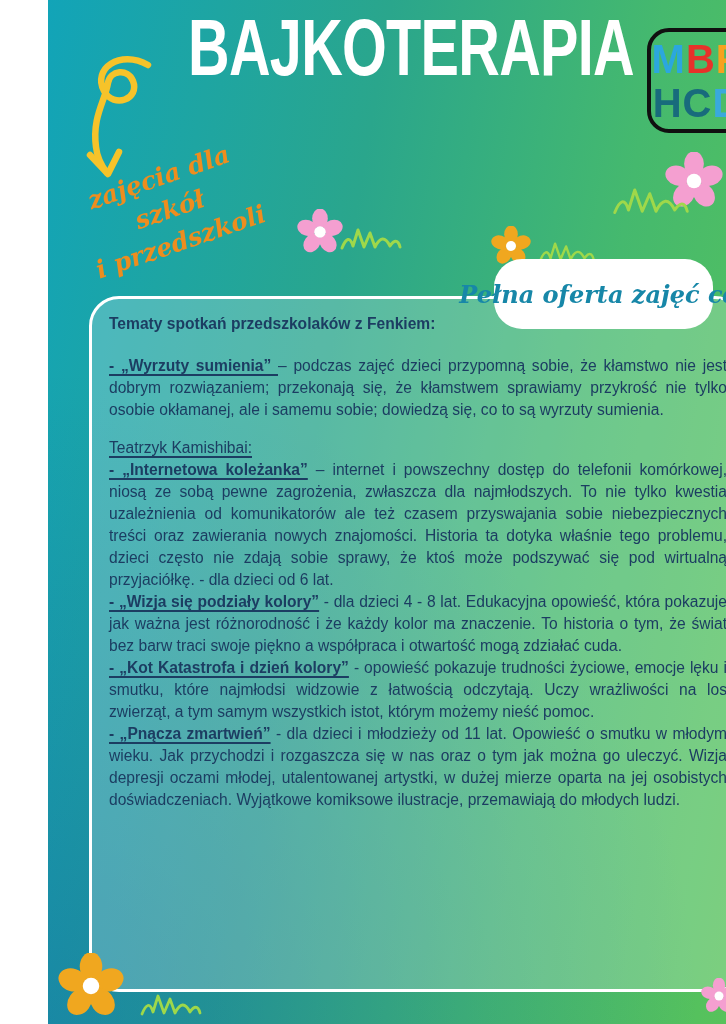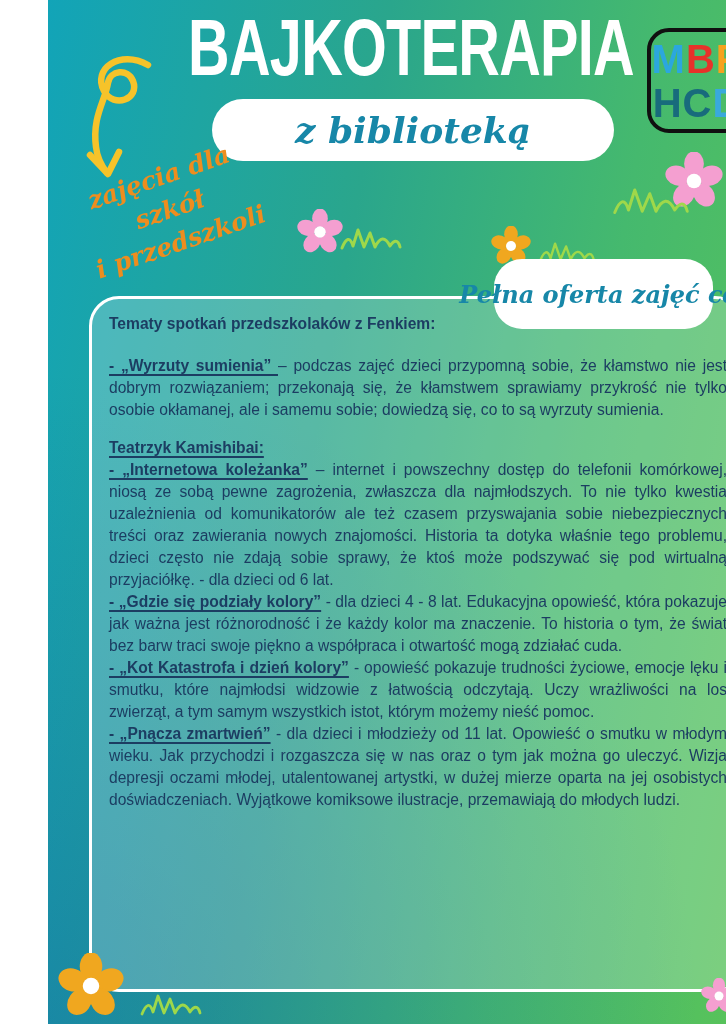--- a/index.html
+++ b/index.html
@@ -59,43 +59,40 @@
     background:rgba(255,255,255,0.22);
     border:3px solid #ffffff;border-radius:30px;
     padding:14px 15px 6px 17px;
     z-index:2;
     color:#1c3d62;
     font-size:15.6px;line-height:22px;
     text-align:justify;
   }
   .panel p{margin:0;}
   .panel .h1{font-weight:bold;margin-bottom:20px;}
-  .panel .h2{font-weight:bold;margin-top:16px;text-decoration:underline;text-decoration-thickness:2px;text-underline-offset:3px;}
+  .panel .h2{font-weight:normal;margin-top:16px;text-decoration:underline;text-decoration-thickness:2px;text-underline-offset:3px;}
   .lead{font-weight:bold;text-decoration:underline;text-decoration-thickness:2px;text-underline-offset:3px;}
   
   .deco{z-index:1;}
   .deco-top{z-index:4;}
   svg{display:block;}
 </style>
 </head>
 <body>
 
 <div class="poster">
 
   <svg class="abs deco" style="left:30px;top:55px" width="82" height="135" viewBox="0 0 82 135">
     <g fill="none" stroke="#f6c32a" stroke-width="6.5" stroke-linecap="round" stroke-linejoin="round">
       <path d="M70,10 C42,-6 14,14 26,36 C36,54 62,44 55,26 C50,13 32,15 30,28 C27,46 14,62 18,92 C19,102 23,110 29,118"></path>
       <path d="M12,100 L30,119 L41,97"></path>
     </g>
   </svg>
 
   <div class="abs title">BAJKOTERAPIA</div>
-  <div class="abs subtitle-pill">
-    <span class="script">z biblioteką</span>
-  </div>
 
   <div class="abs logo-box">
     <div class="logo-row">
       <span class="lg-blue">M</span>
       <span class="lg-red">B</span>
       <span class="lg-orange">P</span>
     </div>
     <div class="logo-row">
       <span class="lg-teal">H</span>
       <span class="lg-teal">C</span>
@@ -158,21 +155,21 @@
   </div>
 
   <section class="abs panel">
     <p class="h1">Tematy spotkań przedszkolaków z Fenkiem:</p>
 
     <p class="item"><span class="lead">- „Wyrzuty sumienia” </span><span>– podczas zajęć dzieci przypomną sobie, że kłamstwo nie jest dobrym rozwiązaniem; przekonają się, że kłamstwem sprawiamy przykrość nie tylko osobie okłamanej, ale i samemu sobie; dowiedzą się, co to są wyrzuty sumienia.</span></p>
 
     <p class="h2">Teatrzyk Kamishibai:</p>
 
     <p class="item"><span class="lead">- „Internetowa koleżanka”</span><span> – internet i powszechny dostęp do telefonii komórkowej, niosą ze sobą pewne zagrożenia, zwłaszcza dla najmłodszych. To nie tylko kwestia uzależnienia od komunikatorów ale też czasem przyswajania sobie niebezpiecznych treści oraz zawierania nowych znajomości. Historia ta dotyka właśnie tego problemu, dzieci często nie zdają sobie sprawy, że ktoś może podszywać się pod wirtualną przyjaciółkę. - dla dzieci od 6 lat.</span></p>
-    <p class="item"><span class="lead">- „Gdzie się podziały kolory”</span><span> - dla dzieci 4 - 8 lat. Edukacyjna opowieść, która pokazuje jak ważna jest różnorodność i że każdy kolor ma znaczenie. To historia o tym, że świat bez barw traci swoje piękno a współpraca i otwartość mogą zdziałać cuda.</span></p>
+    <p class="item"><span class="lead">- „Wizja się podziały kolory”</span><span> - dla dzieci 4 - 8 lat. Edukacyjna opowieść, która pokazuje jak ważna jest różnorodność i że każdy kolor ma znaczenie. To historia o tym, że świat bez barw traci swoje piękno a współpraca i otwartość mogą zdziałać cuda.</span></p>
     <p class="item"><span class="lead">- „Kot Katastrofa i dzień kolory”</span><span> - opowieść pokazuje trudności życiowe, emocje lęku i smutku, które najmłodsi widzowie z łatwością odczytają. Uczy wrażliwości na los zwierząt, a tym samym wszystkich istot, którym możemy nieść pomoc.</span></p>
     <p class="item"><span class="lead">- „Pnącza zmartwień”</span><span> - dla dzieci i młodzieży od 11 lat. Opowieść o smutku w młodym wieku. Jak przychodzi i rozgaszcza się w nas oraz o tym jak można go uleczyć. Wizja depresji oczami młodej, utalentowanej artystki, w dużej mierze oparta na jej osobistych doświadczeniach. Wyjątkowe komiksowe ilustracje, przemawiają do młodych ludzi.</span></p>
   </section>
 
   <svg class="abs deco-top" style="left:10px;top:953px" width="66" height="66" viewBox="0 0 44 44">
     <g fill="#f0a71f">
       <ellipse cx="22" cy="9" rx="7.5" ry="9.5"></ellipse>
       <ellipse cx="22" cy="9" rx="7.5" ry="9.5" transform="rotate(72 22 22)"></ellipse>
       <ellipse cx="22" cy="9" rx="7.5" ry="9.5" transform="rotate(144 22 22)"></ellipse>
       <ellipse cx="22" cy="9" rx="7.5" ry="9.5" transform="rotate(216 22 22)"></ellipse>

